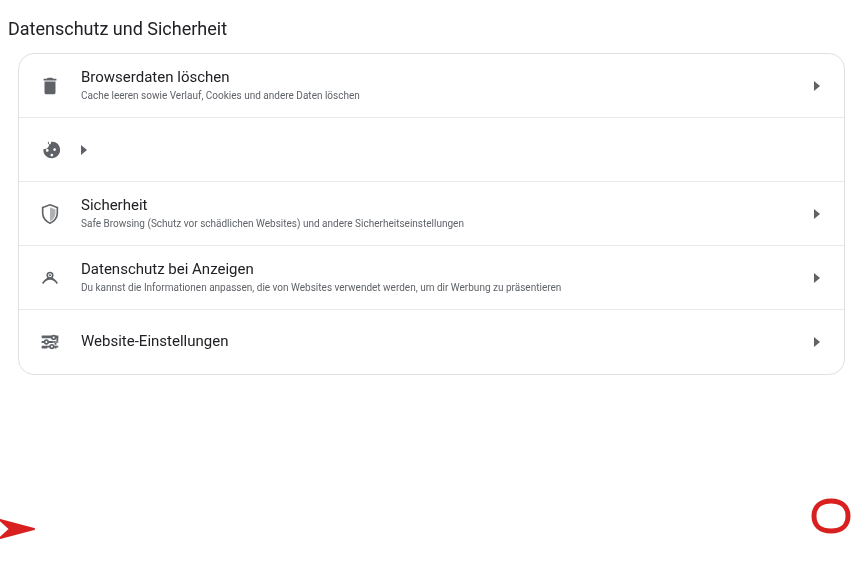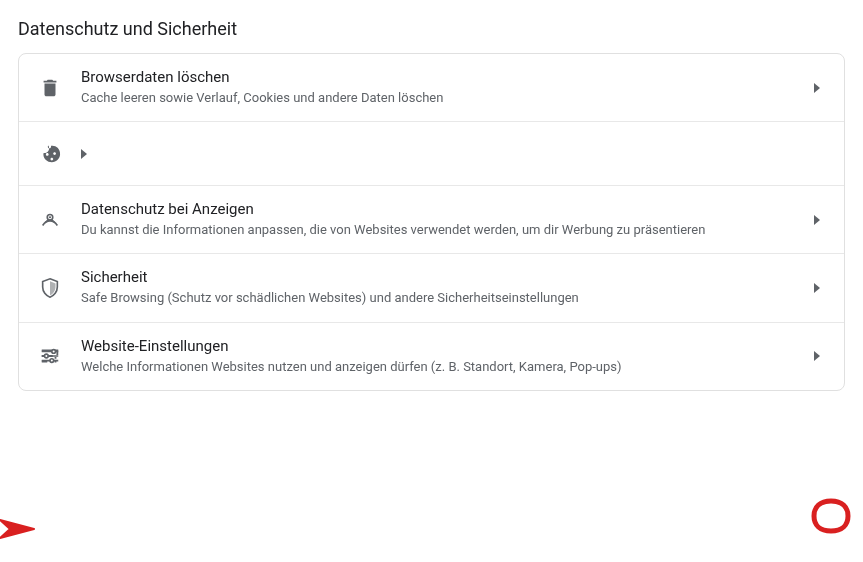--- a/index.html
+++ b/index.html
@@ -10,27 +10,27 @@
     body {
       font-family: -apple-system, BlinkMacSystemFont, "Segoe UI", Roboto, Arial, sans-serif;
       background: #fff;
       width: 863px;
       height: 562px;
       overflow: hidden;
     }
     .page-title {
       font-size: 18px;
       color: #202124;
-      padding: 18px 0 14px 18px;
+      padding: 18px 0 14px 8px;
       font-weight: 400;
     }
     .settings-card {
       margin: 0 18px;
       border: 1px solid #e0e0e0;
-      border-radius: 8px;
+      border-radius: 16px;
       overflow: hidden;
     }
     .settings-row {
       display: flex;
       align-items: center;
       padding: 14px 24px 14px 20px;
       border-bottom: 1px solid #e8e8e8;
       cursor: pointer;
       position: relative;
       min-height: 64px;
@@ -55,21 +55,21 @@
     .row-text {
       flex: 1;
       padding-right: 20px;
     }
     .row-title {
       font-size: 15px;
       color: #202124;
       margin-bottom: 3px;
     }
     .row-subtitle {
-      font-size: 13px;
+      font-size: 10px;
       color: #5f6368;
       line-height: 1.4;
     }
     .chevron {
       width: 0;
       height: 0;
       border-top: 5px solid transparent;
       border-bottom: 5px solid transparent;
       border-left: 6px solid #5f6368;
       flex-shrink: 0;
@@ -117,60 +117,59 @@
       <svg viewBox="0 0 24 24">
           <path d="M12 3c-.5 0-1 .04-1.5.12.33.94.5 1.9.5 2.88 0 2.76-2.24 5-5 5-.34 0-.67-.03-1-.1-.66 2.63.22 5.4 2.22 7.4C9.12 20.2 11.5 21 14 21c5 0 9-4 9-9 0-2.5-.8-4.88-2.7-6.78C18.4 3.32 15.63 2.44 13 3.1c.07.33.1.66.1 1 0 .97-.78 1.75-1.75 1.75S9.6 5.07 9.6 4.1c0-.38.12-.73.32-1.02C10.6 3.03 11.3 3 12 3zm-3 8c.83 0 1.5.67 1.5 1.5S9.83 14 9 14s-1.5-.67-1.5-1.5S8.17 11 9 11zm5 5c.83 0 1.5.67 1.5 1.5S14.83 19 14 19s-1.5-.67-1.5-1.5.67-1.5 1.5-1.5zm3-6c.83 0 1.5.67 1.5 1.5S17.83 13 17 13s-1.5-.67-1.5-1.5S16.17 10 17 10z"></path>
         </svg>
     </div>
     <div class="chevron"></div>
   </div>
 
   <div class="settings-row">
     <div class="row-icon">
       <svg viewBox="0 0 24 24">
+          <path fill="none" stroke="#5f6368" stroke-width="1.8" d="M12 2l8 3v6c0 5-3.5 9.5-8 11-4.5-1.5-8-6-8-11V5l8-3z"></path>
+          <path fill="#5f6368" d="M12 4v16c3.5-1.5 6-5 6-9V7l-6-2.3z" opacity="0.5"></path>
+        </svg>
+    </div>
+    <div class="row-text">
+      <div class="row-title">Sicherheit</div>
+      <div class="row-subtitle">Safe Browsing (Schutz vor schädlichen Websites) und andere Sicherheitseinstellungen</div>
+    </div>
+    <div class="chevron"></div>
+  </div>
+
+  <div class="settings-row">
+    <div class="row-icon">
+      <svg viewBox="0 0 24 24">
           <path fill="none" stroke="#5f6368" stroke-width="1.8" d="M4 18c2-3 5-5 8-5s6 2 8 5"></path>
           <path fill="none" stroke="#5f6368" stroke-width="1.8" d="M6.5 15c1.5-2 3.5-3 5.5-3s4 1 5.5 3"></path>
           <circle cx="12" cy="9" r="3" fill="none" stroke="#5f6368" stroke-width="1.8"></circle>
           <circle cx="12" cy="9" r="1.2" fill="#5f6368"></circle>
         </svg>
     </div>
     <div class="row-text">
       <div class="row-title">Datenschutz bei Anzeigen</div>
       <div class="row-subtitle">Du kannst die Informationen anpassen, die von Websites verwendet werden, um dir Werbung zu präsentieren</div>
     </div>
     <div class="chevron"></div>
   </div>
 
   <div class="settings-row">
     <div class="row-icon">
       <svg viewBox="0 0 24 24">
-          <path fill="none" stroke="#5f6368" stroke-width="1.8" d="M12 2l8 3v6c0 5-3.5 9.5-8 11-4.5-1.5-8-6-8-11V5l8-3z"></path>
-          <path fill="#5f6368" d="M12 4v16c3.5-1.5 6-5 6-9V7l-6-2.3z" opacity="0.5"></path>
-        </svg>
-    </div>
-    <div class="row-text">
-      <div class="row-title">Sicherheit</div>
-      <div class="row-subtitle">Safe Browsing (Schutz vor schädlichen Websites) und andere Sicherheitseinstellungen</div>
-    </div>
-    <div class="chevron"></div>
-  </div>
-
-  <div class="settings-row">
-    <div class="row-icon">
-      <svg viewBox="0 0 24 24">
           <path fill="#5f6368" d="M3 17h6v2H3v-2zm0-6h12v2H3v-2zm0-6h18v2H3V5zm14 10v-2h2v2h-2zm0 4h2v-2h-2v2zm-2-2v-2h-2v2h2zm6-10v2h-2V7h2zm-2 4h2V9h-2v2z"></path>
           <path fill="none" stroke="#5f6368" stroke-width="1.8" d="M3 7h18M3 12h18M3 17h18"></path>
           <circle cx="16" cy="7" r="2" fill="#fff" stroke="#5f6368" stroke-width="1.8"></circle>
           <circle cx="8" cy="12" r="2" fill="#fff" stroke="#5f6368" stroke-width="1.8"></circle>
           <circle cx="14" cy="17" r="2" fill="#fff" stroke="#5f6368" stroke-width="1.8"></circle>
         </svg>
     </div>
     <div class="row-text">
       <div class="row-title">Website-Einstellungen</div>
-      <div class="row-subtitle">Welche Informationen Websites nutzen und anzeigen dürfen (z. B. Standort, Kamera, Pop-ups)</div>
     </div>
     <div class="chevron"></div>
   </div>
 
 </div>
 
 <svg class="annotation-arrow" viewBox="0 0 42 30">
   <path d="M 2 6 L 36 15 L 2 24 L 12 15 Z" fill="#d92020" stroke="#d92020" stroke-width="2" stroke-linejoin="round"></path>
 </svg>
 

